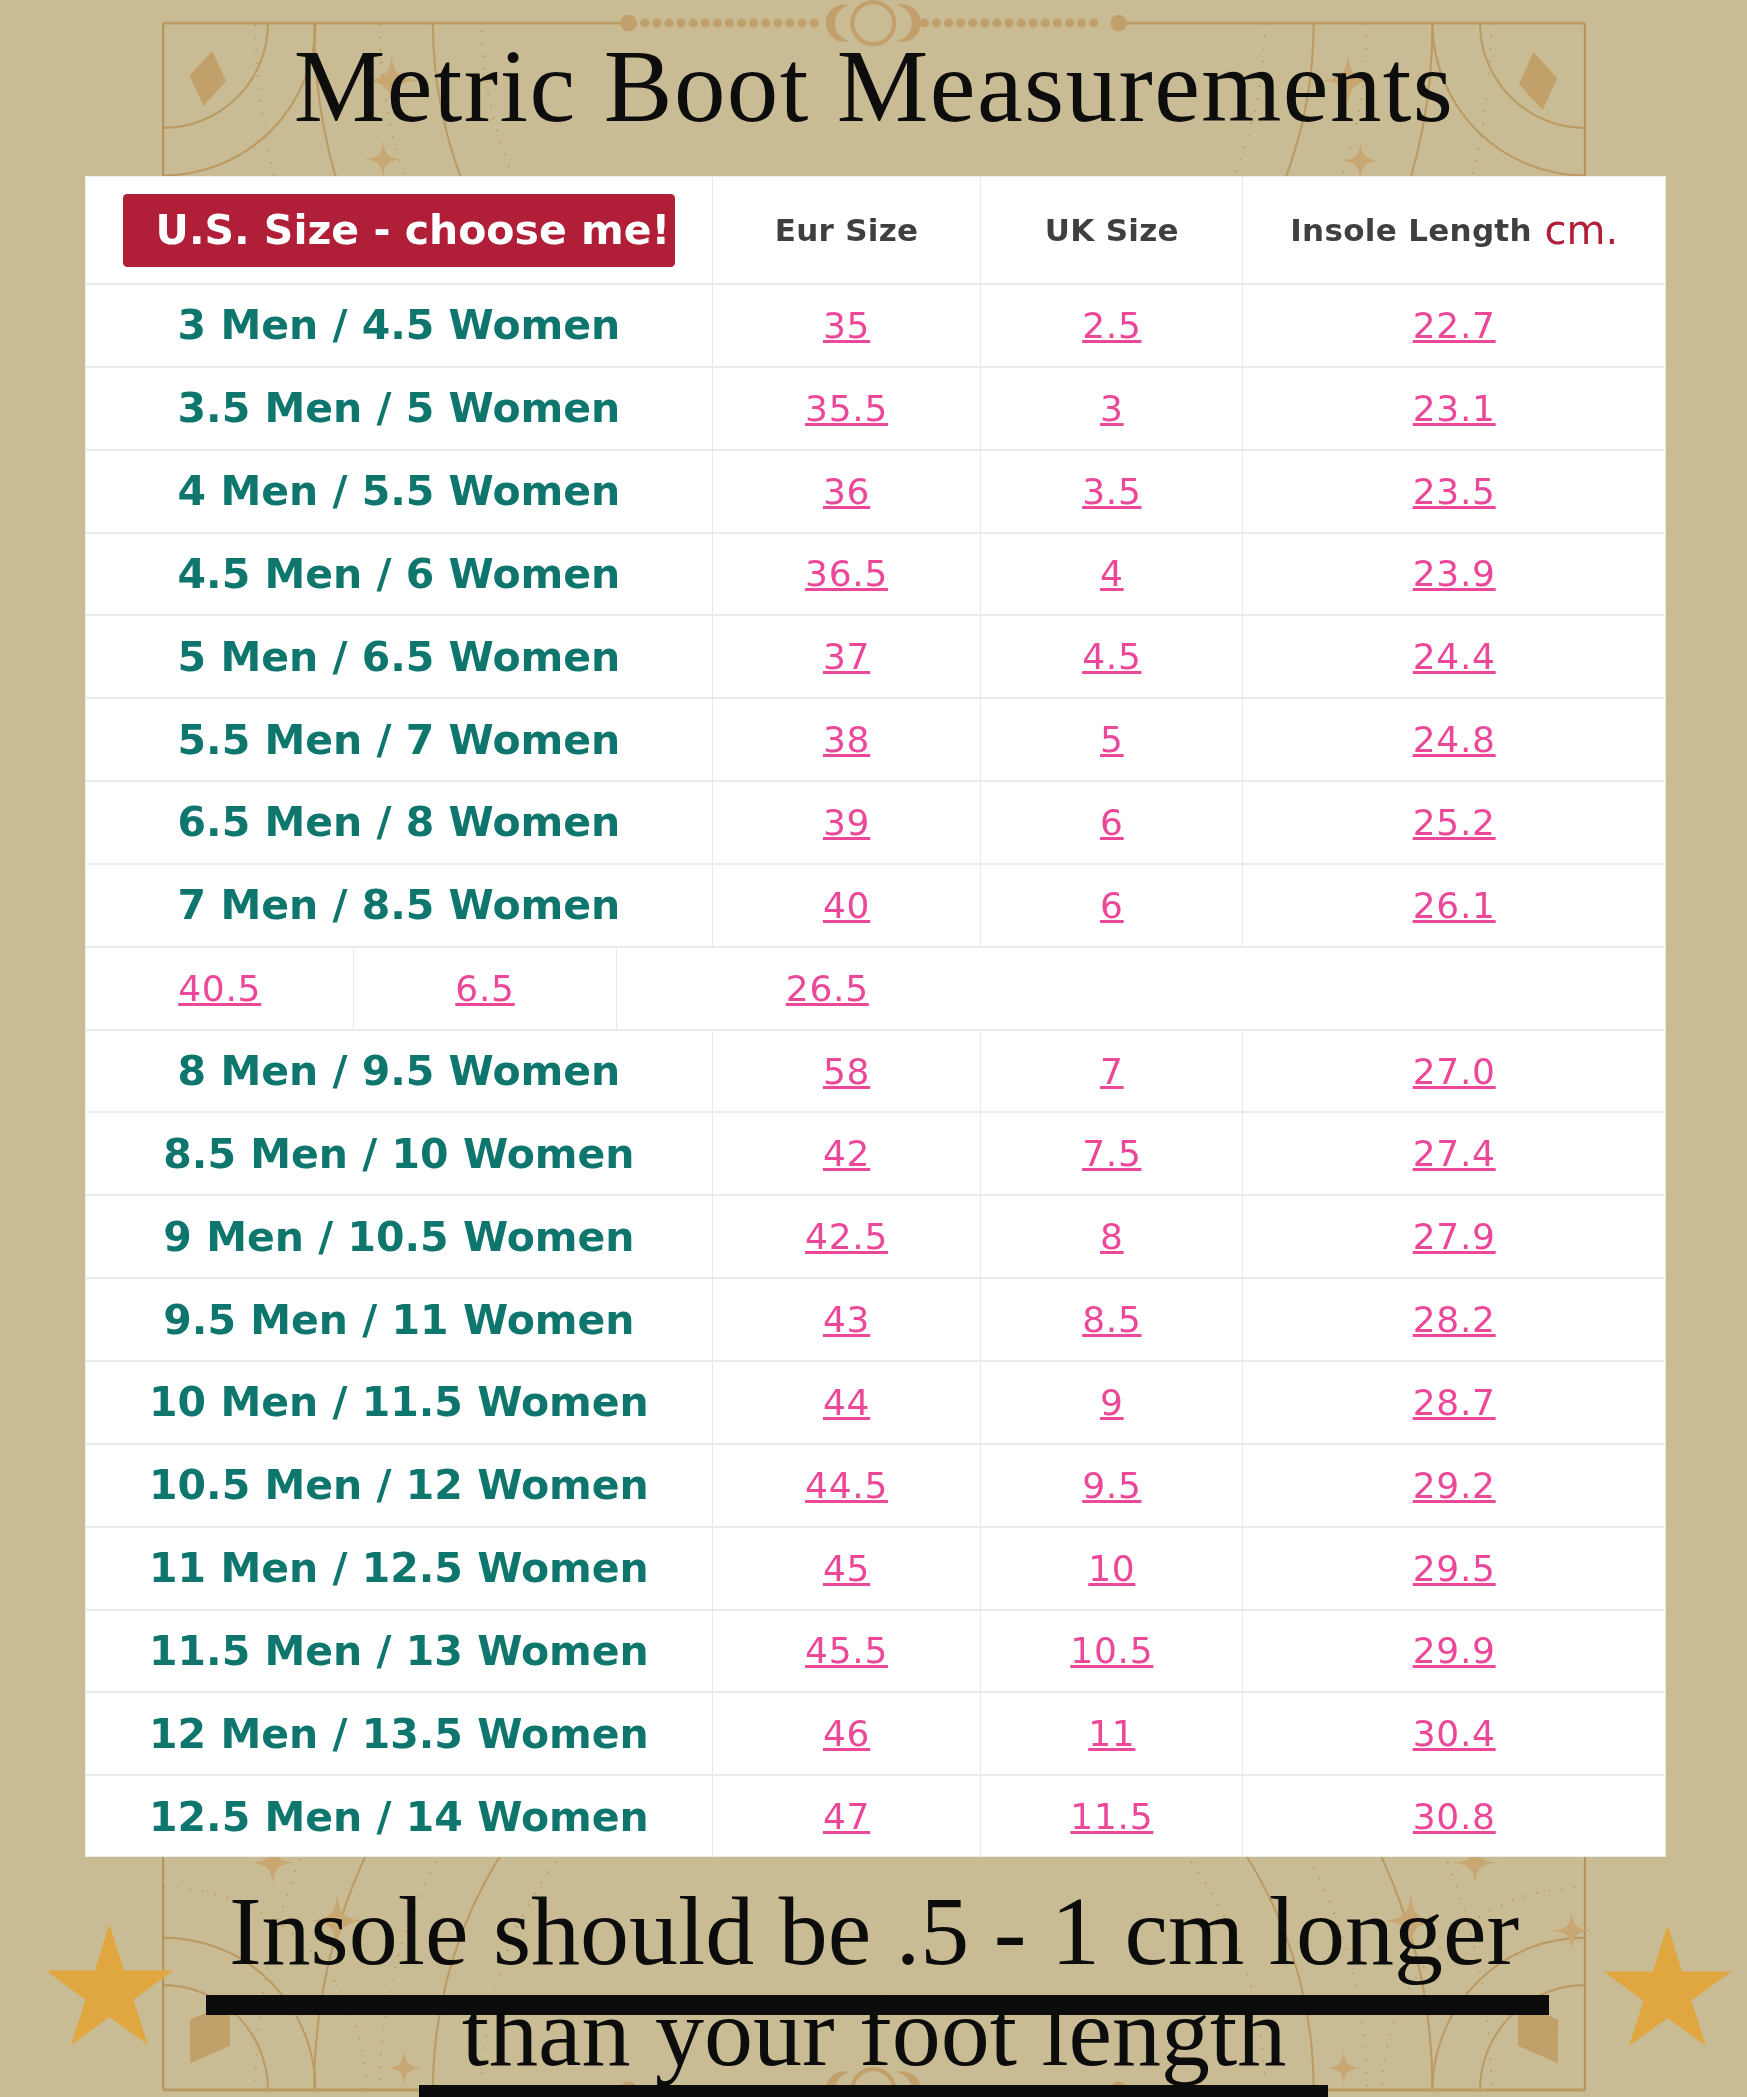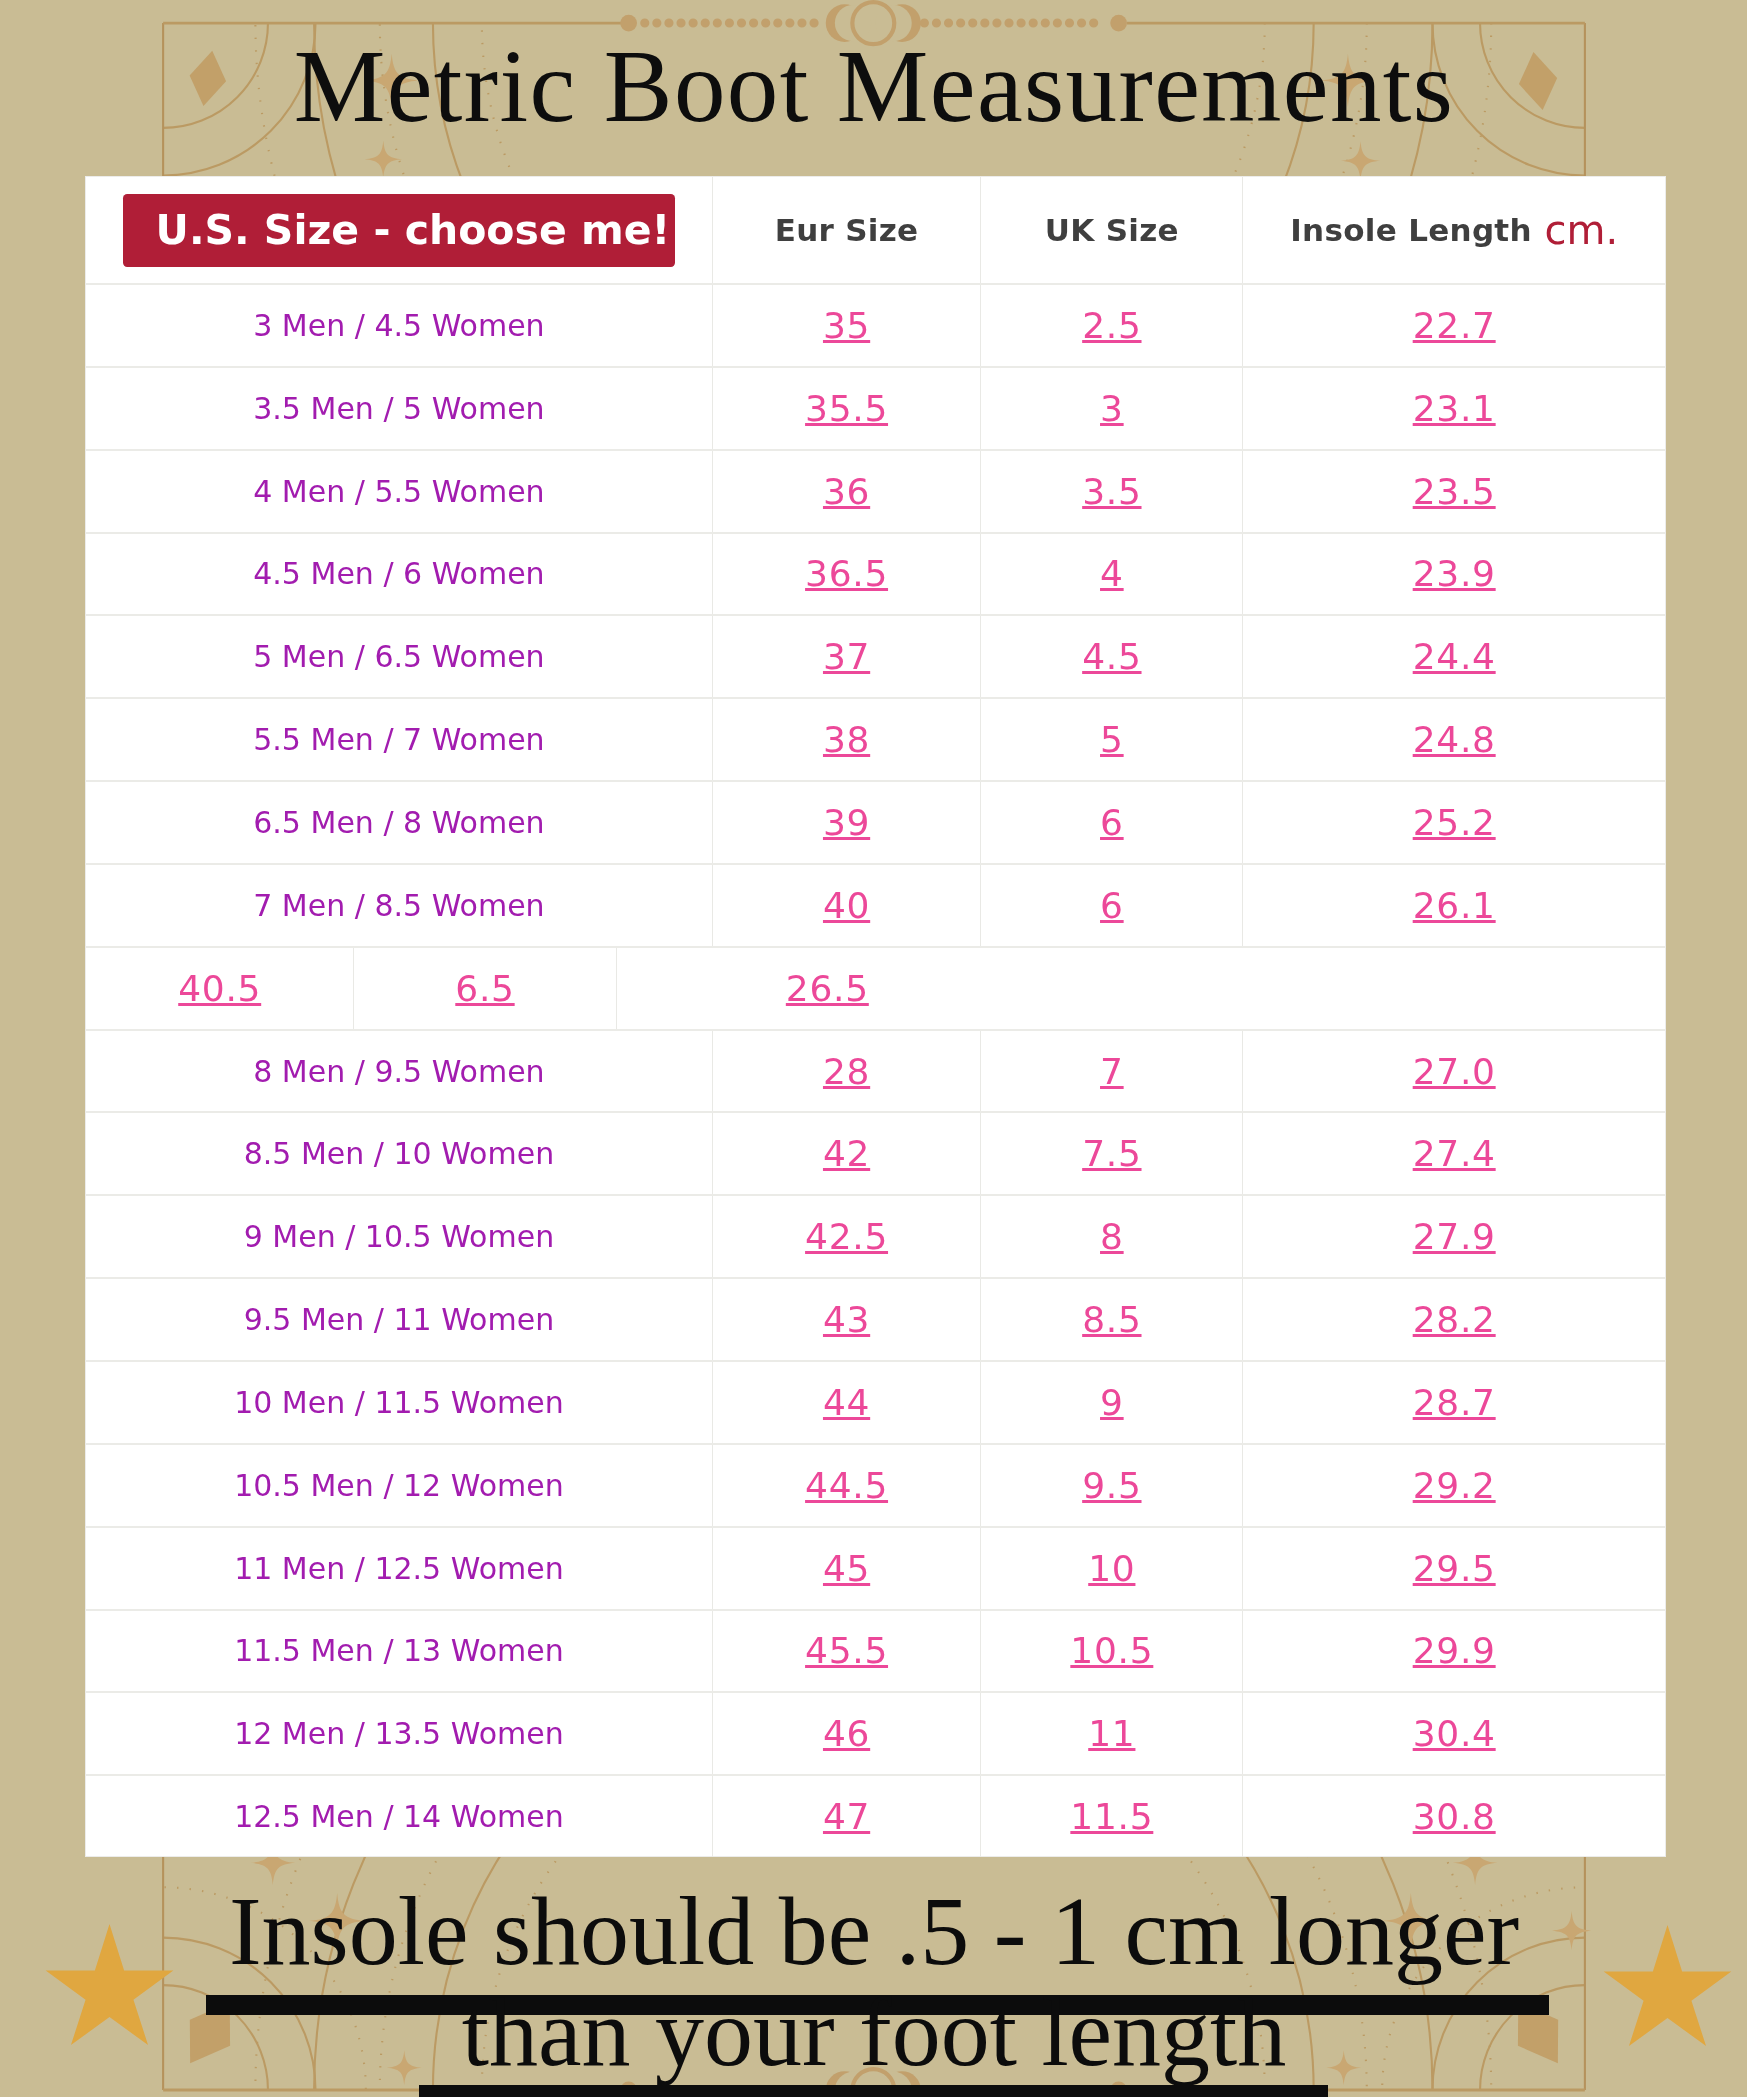--- a/index.html
+++ b/index.html
@@ -34,21 +34,21 @@
   .c2{width:17.0%;border-right:1.4px solid #e9e9e5;}
   .c3{width:16.6%;border-right:1.4px solid #e9e9e5;}
   .c4{width:26.7%;}
   .badge{
     width:524px;height:73px;background:#b01e37;border-radius:4.2px;
     display:flex;align-items:center;justify-content:center;padding-left:28px;
   }
   .badge span{color:#ffffff;font-size:41px;font-weight:bold;letter-spacing:0px;}
   .hlabel{font-size:31px;font-weight:bold;color:#3f3f3f;letter-spacing:0.3px;}
   .unit{font-size:40px;color:#b01e37;margin-left:12.6px;}
-  .us-val{font-size:30px;font-weight:normal;color:#a21caf;letter-spacing:0px;}
+  .us-val{font-size:41px;font-weight:bold;color:#0f766e;letter-spacing:0px;}
   .num-val{font-size:36px;color:#ec4899;letter-spacing:0.7px;text-decoration:underline;}
   
   .foot-line{
     position:absolute;left:0;width:1748px;text-align:center;line-height:1;
     font-size:98px;color:#0c0c0c;z-index:3;
   }
   #foot1{top:1882px;}
   #foot2{top:1983px;}
   .bar{position:absolute;background:#0c0c0c;z-index:3;}
   #bar1{left:206px;top:1995px;width:1343px;height:19.6px;}
@@ -298,21 +298,21 @@
     <div class="cell c4">
       <span class="num-val">26.5</span>
     </div>
   </div>
 
   <div class="trow">
     <div class="cell c1">
       <span class="us-val">8 Men / 9.5 Women</span>
     </div>
     <div class="cell c2">
-      <span class="num-val">28</span>
+      <span class="num-val">58</span>
     </div>
     <div class="cell c3">
       <span class="num-val">7</span>
     </div>
     <div class="cell c4">
       <span class="num-val">27.0</span>
     </div>
   </div>
 
   <div class="trow">

